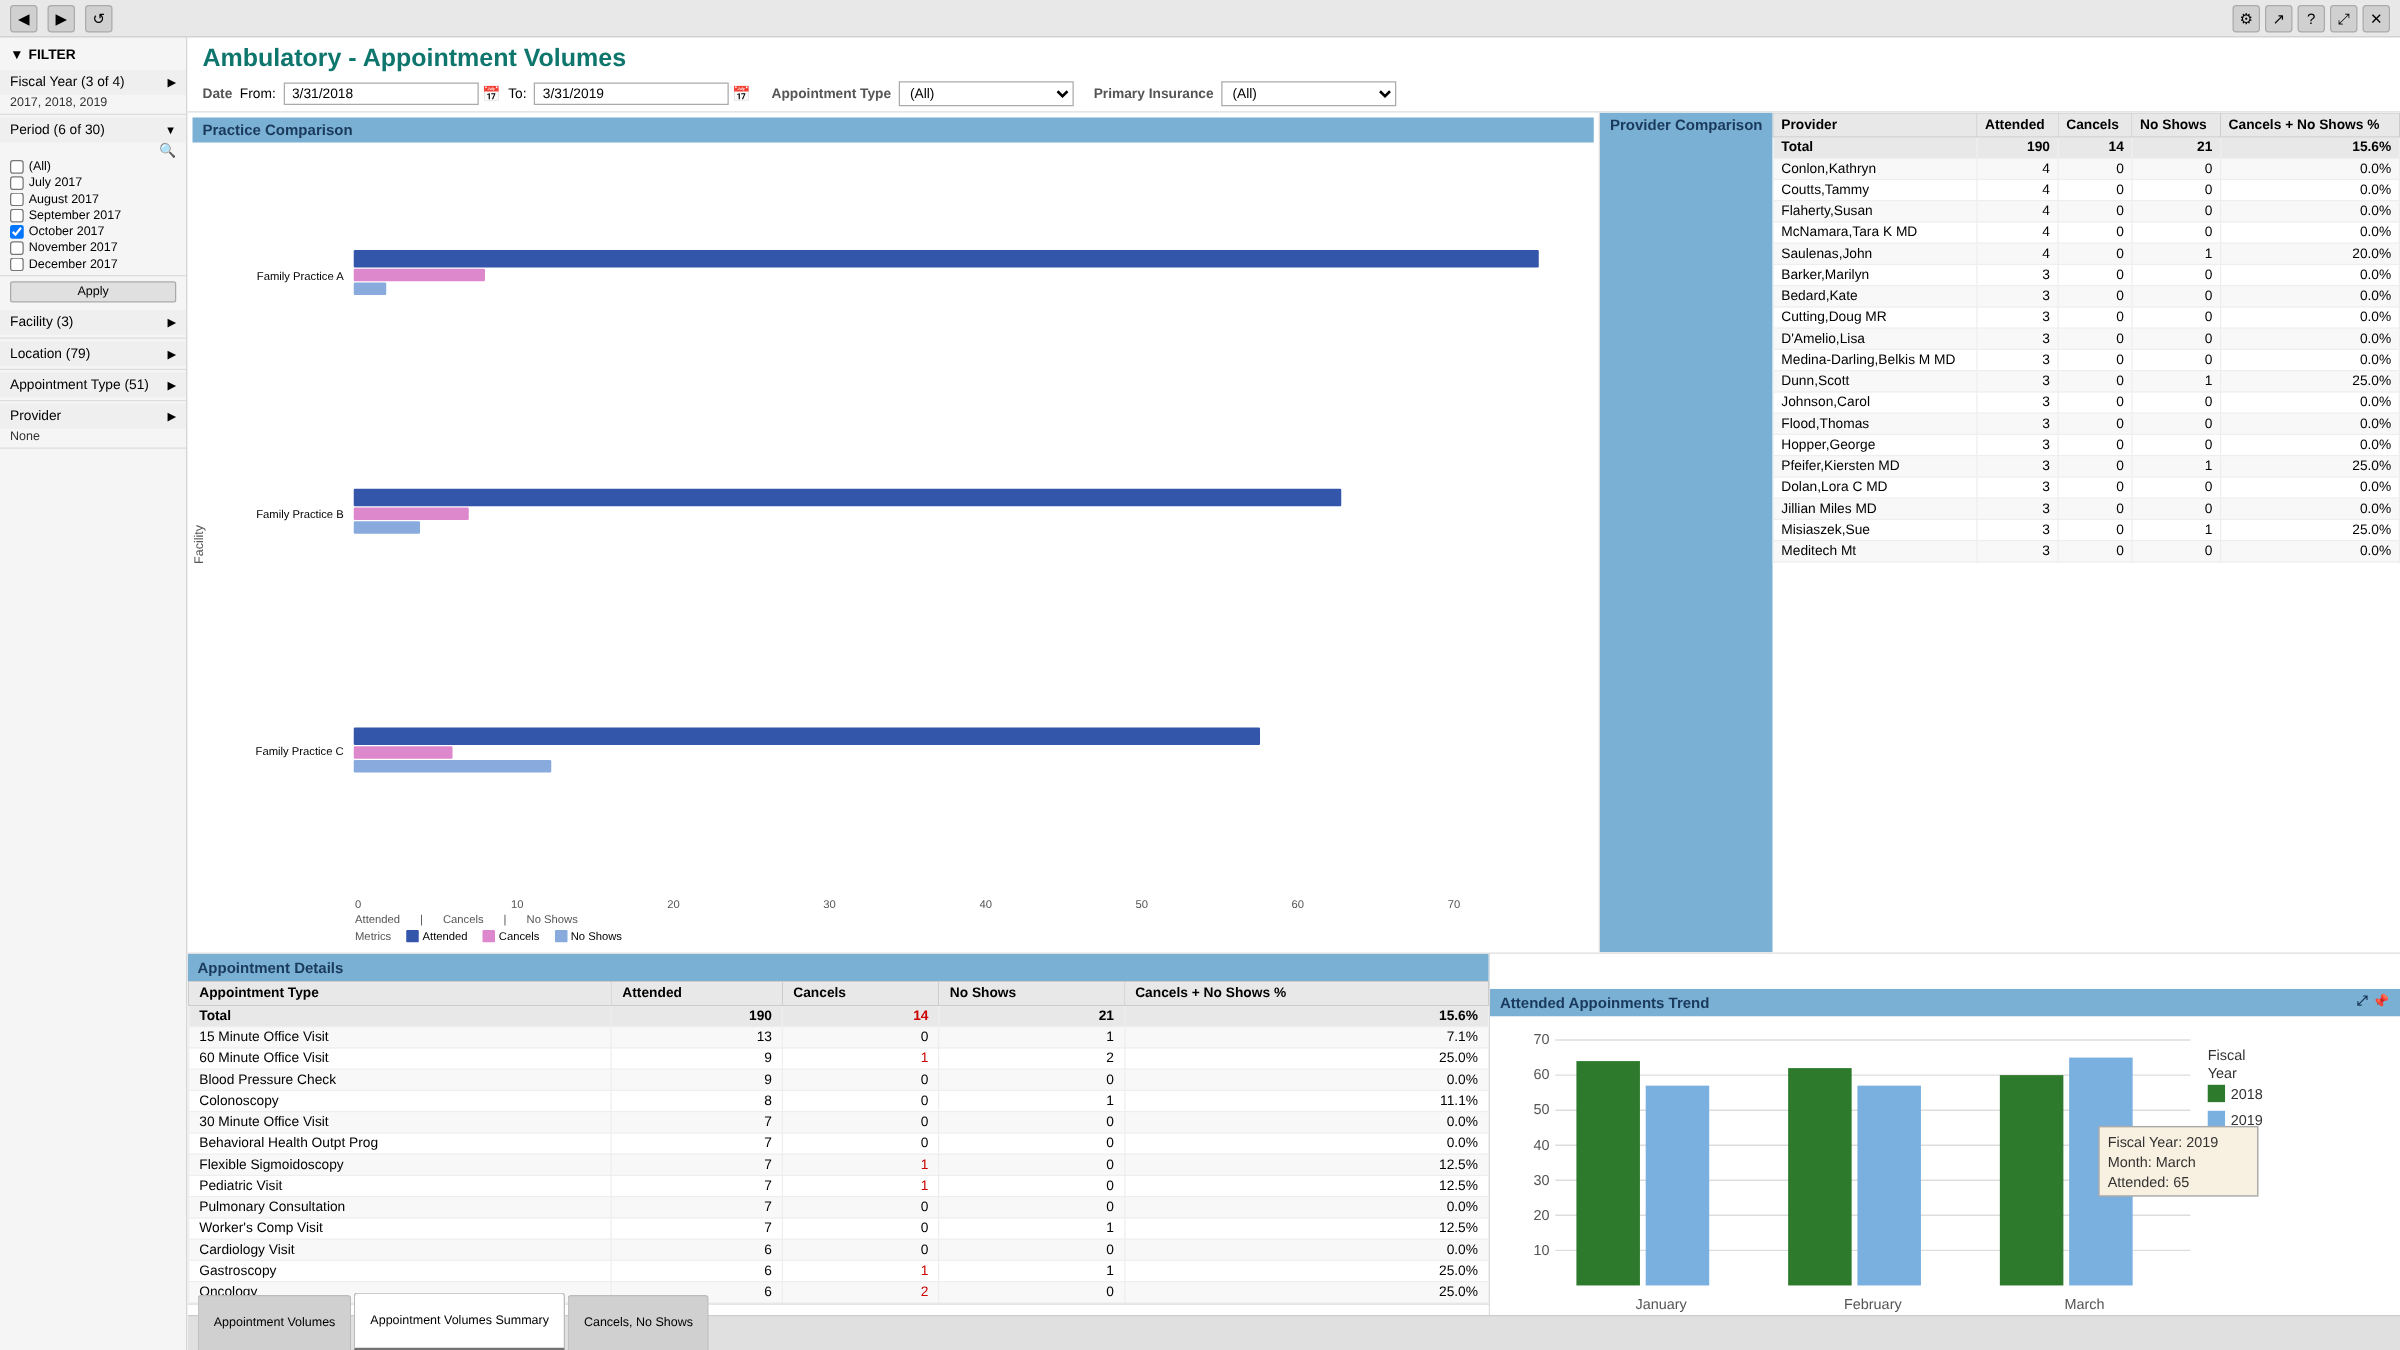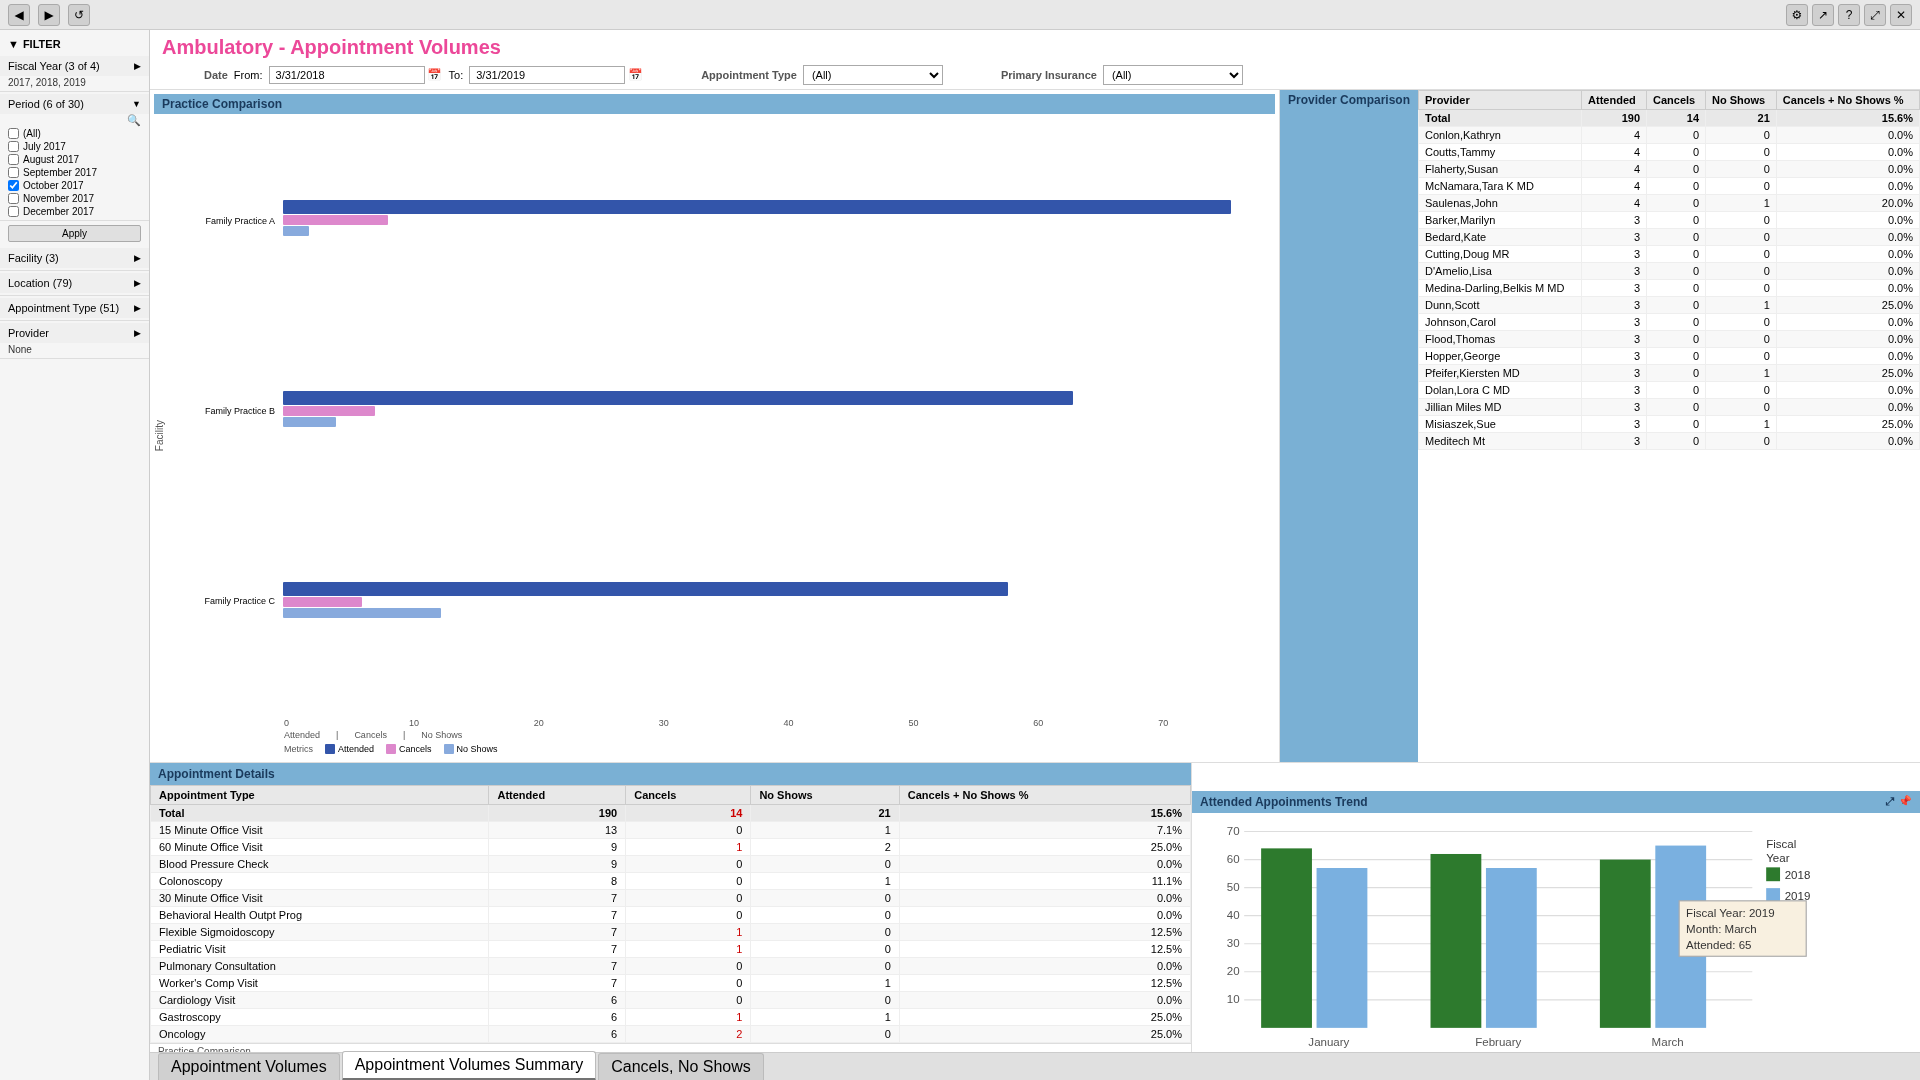--- a/index.html
+++ b/index.html
@@ -24,24 +24,24 @@
     .checkbox-item { display: flex; align-items: center; gap: 4px; padding: 1px 8px; font-size: 10px; }
     .checkbox-item input { width: 11px; height: 11px; }
     .search-row { display: flex; align-items: center; justify-content: flex-end; padding: 0 8px; }
     .search-icon-sm { font-size: 11px; cursor: pointer; }
 
     
     .content { flex: 1; display: flex; flex-direction: column; background: #fff; overflow: hidden; }
 
     
     .content-header { padding: 6px 12px 4px 12px; border-bottom: 1px solid #ddd; background: #fff; }
-    .content-title { font-size: 20px; font-weight: bold; color: #ec4899; margin-bottom: 6px; }
+    .content-title { font-size: 20px; font-weight: bold; color: #0f766e; margin-bottom: 6px; }
     .filter-row { display: flex; align-items: center; gap: 16px; flex-wrap: wrap; }
     .filter-group { display: flex; align-items: center; gap: 6px; }
-    .filter-label { font-size: 11px; color: #555; font-weight: bold; margin-left: 42px; }
+    .filter-label { font-size: 11px; color: #555; font-weight: bold; }
     .date-input { display: flex; align-items: center; gap: 3px; }
     .date-box { border: 1px solid #aaa; padding: 2px 6px; font-size: 11px; background: #fff; min-width: 80px; }
     .cal-icon { font-size: 12px; cursor: pointer; }
     .dropdown-select { border: 1px solid #aaa; padding: 2px 4px; font-size: 11px; background: #fff; min-width: 140px; }
 
     
     .panels-row { display: flex; flex: 1; overflow: hidden; }
     .left-panel { flex: 1; display: flex; flex-direction: column; border-right: 1px solid #ddd; overflow: hidden; }
     .right-panel { width: 640px; display: flex; overflow: hidden; }
 
@@ -68,21 +68,21 @@
     .appt-table td { border: 1px solid #eee; padding: 2px 8px; }
     .appt-table tr:nth-child(even) { background: #f8f8f8; }
     .appt-table td.num { text-align: right; }
     .appt-table td.red { color: #cc0000; font-weight: bold; }
 
     
     .trend-chart-area { flex: 1; padding: 6px; position: relative; }
 
     
     .bottom-tabs { height: 28px; background: #e0e0e0; border-top: 1px solid #ccc; display: flex; align-items: flex-end; padding: 0 8px; gap: 2px; }
-    .tab { padding: 4px 12px; font-size: 16px; border: 1px solid #bbb; border-bottom: none; cursor: pointer; background: #d0d0d0; border-radius: 3px 3px 0 0; }
+    .tab { padding: 16px 12px; font-size: 10px; border: 1px solid #bbb; border-bottom: none; cursor: pointer; background: #d0d0d0; border-radius: 3px 3px 0 0; }
     .tab.active { background: #fff; border-bottom: 3px solid #737373; margin-bottom: -1px; }
 
     .header-section { background: #7ab0d4; padding: 3px 8px; font-weight: bold; font-size: 12px; color: #1a3a5c; margin-bottom: 0; }
   </style>
 </head>
 <body>
 
 <div class="top-bar">
   <button class="top-bar-btn">◀</button>
   <button class="top-bar-btn">▶</button>

